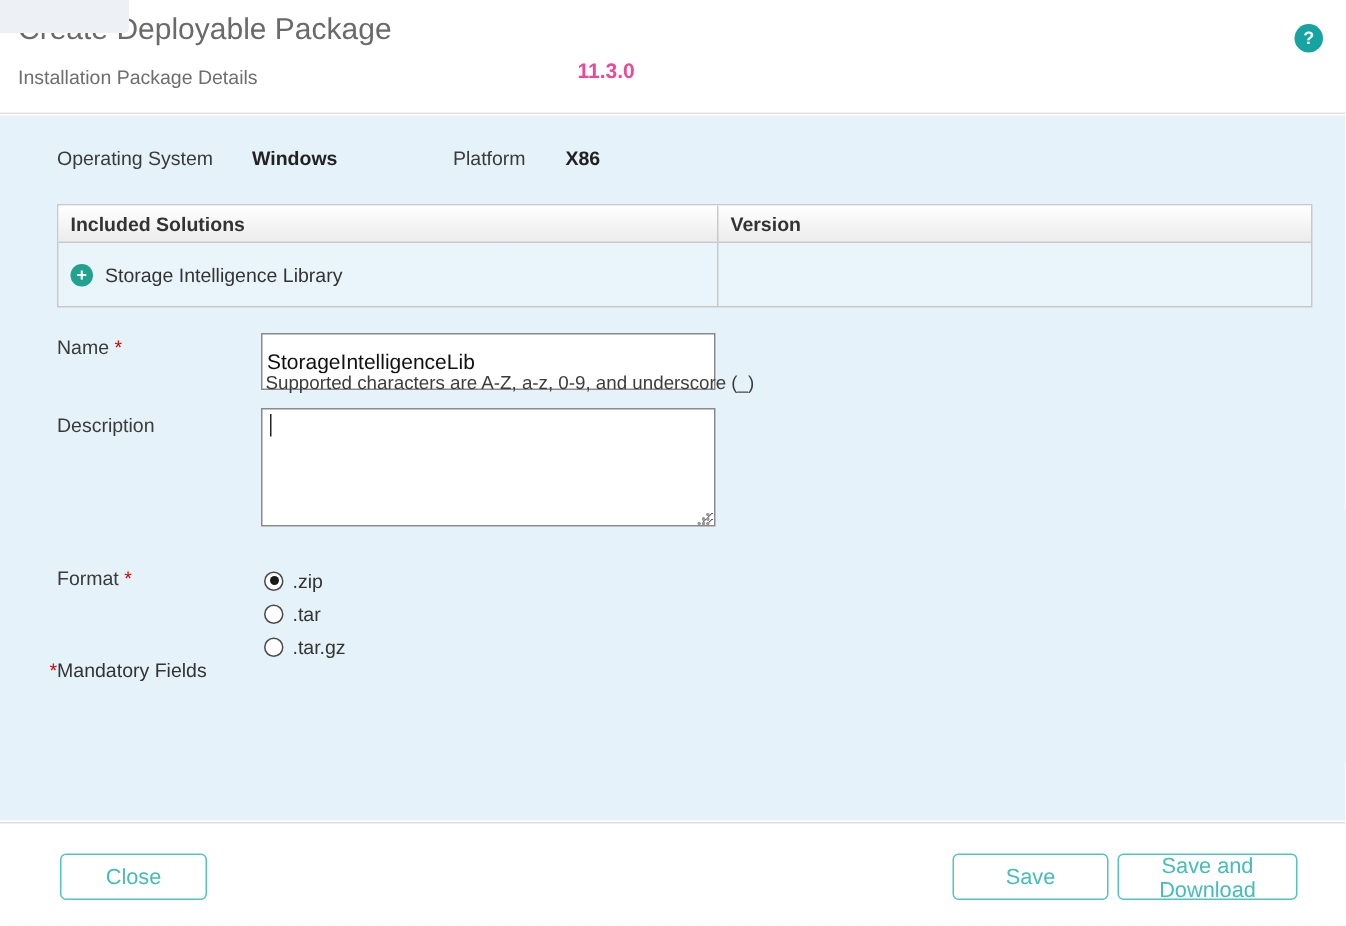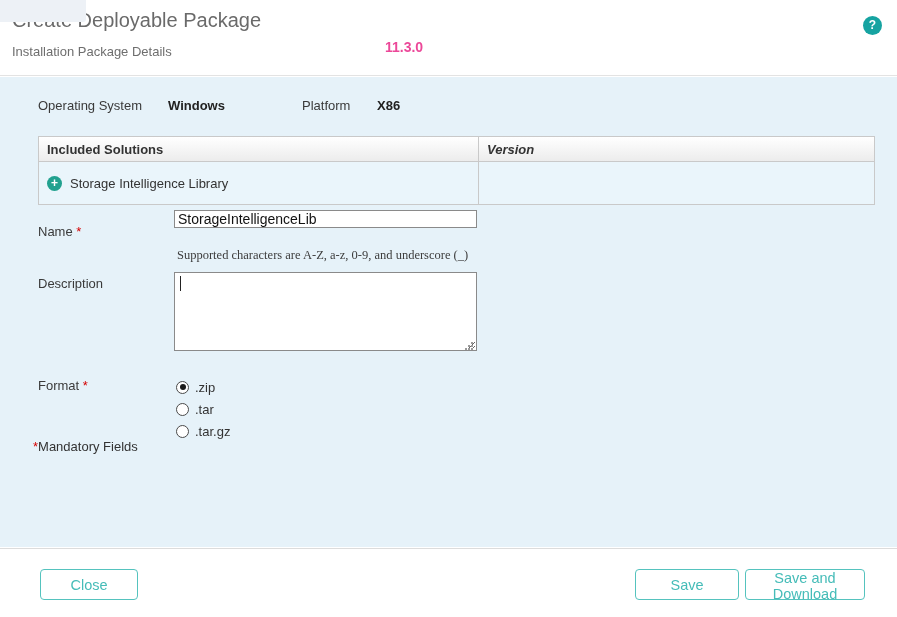--- a/index.html
+++ b/index.html
@@ -72,49 +72,49 @@
   .thead {
     display: flex; height: 25px;
     background: linear-gradient(#ffffff, #ececec);
     border-bottom: 1px solid #c9c9c9;
   }
   .th {
     font-size: 13px; font-weight: bold; color: #333;
     padding: 5px 8px 0 8px;
   }
   .col1 { width: 440px; border-right: 1px solid #c9c9c9; }
-  .col2 { flex: 1; font-style: italic; }
+  .col2 { flex: 1; }
   .trow { display: flex; height: 42px; }
   .td {
     display: flex; align-items: center;
     font-size: 13px; color: #333;
     padding: 0 8px;
   }
   .plus-icon {
     display: inline-block; flex: 0 0 auto;
     width: 15px; height: 15px; border-radius: 50%;
     background: #21a18f; color: #fff;
     font-size: 12px; font-weight: bold;
     text-align: center; line-height: 14px;
     margin-right: 8px; cursor: pointer;
   }
 
   
   .name-label   { position: absolute; left: 38px; top: 224px; }
   .name-input {
-    position: absolute; left: 174px; top: 210px;
-    width: 303px; height: 18px;
+    position: absolute; left: 174px; top: 222px;
+    width: 303px; height: 38px;
     border: 1px solid #8a8a8a; background: #fff;
     font-family: "Liberation Sans", sans-serif;
     font-size: 14px; color: #111; padding: 0 3px;
     outline: none;
   }
   .name-help {
     position: absolute; left: 177px; top: 248px;
-    font-size: 12.5px; color: #3c3c3c; font-family: Liberation Serif, serif;
+    font-size: 12.5px; color: #3c3c3c;
   }
   .desc-label { position: absolute; left: 38px; top: 276px; }
   .desc-textarea {
     position: absolute; left: 174px; top: 272px;
     width: 303px; height: 79px;
     border: 1px solid #8a8a8a; background: #fff;
     font-family: "Liberation Sans", sans-serif;
     font-size: 14px; color: #111; padding: 2px 4px;
     resize: both; outline: none;
   }

